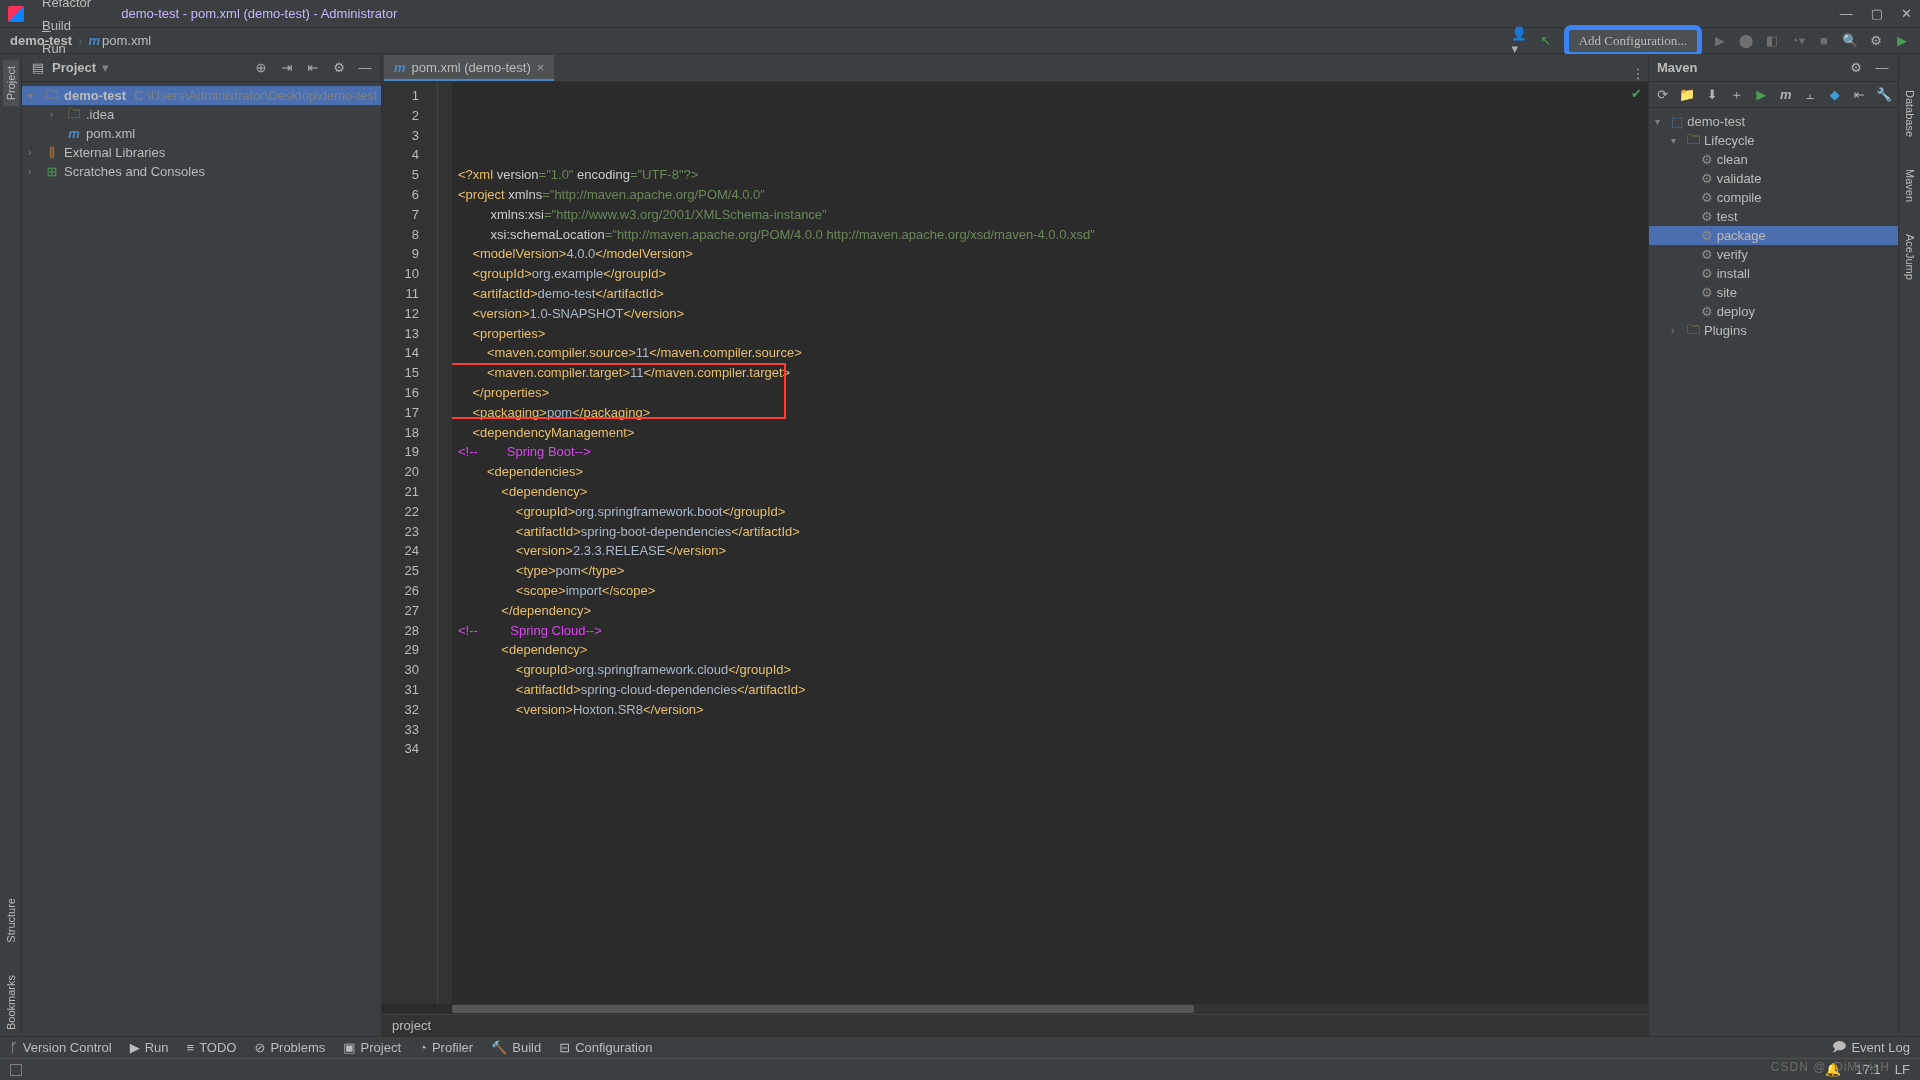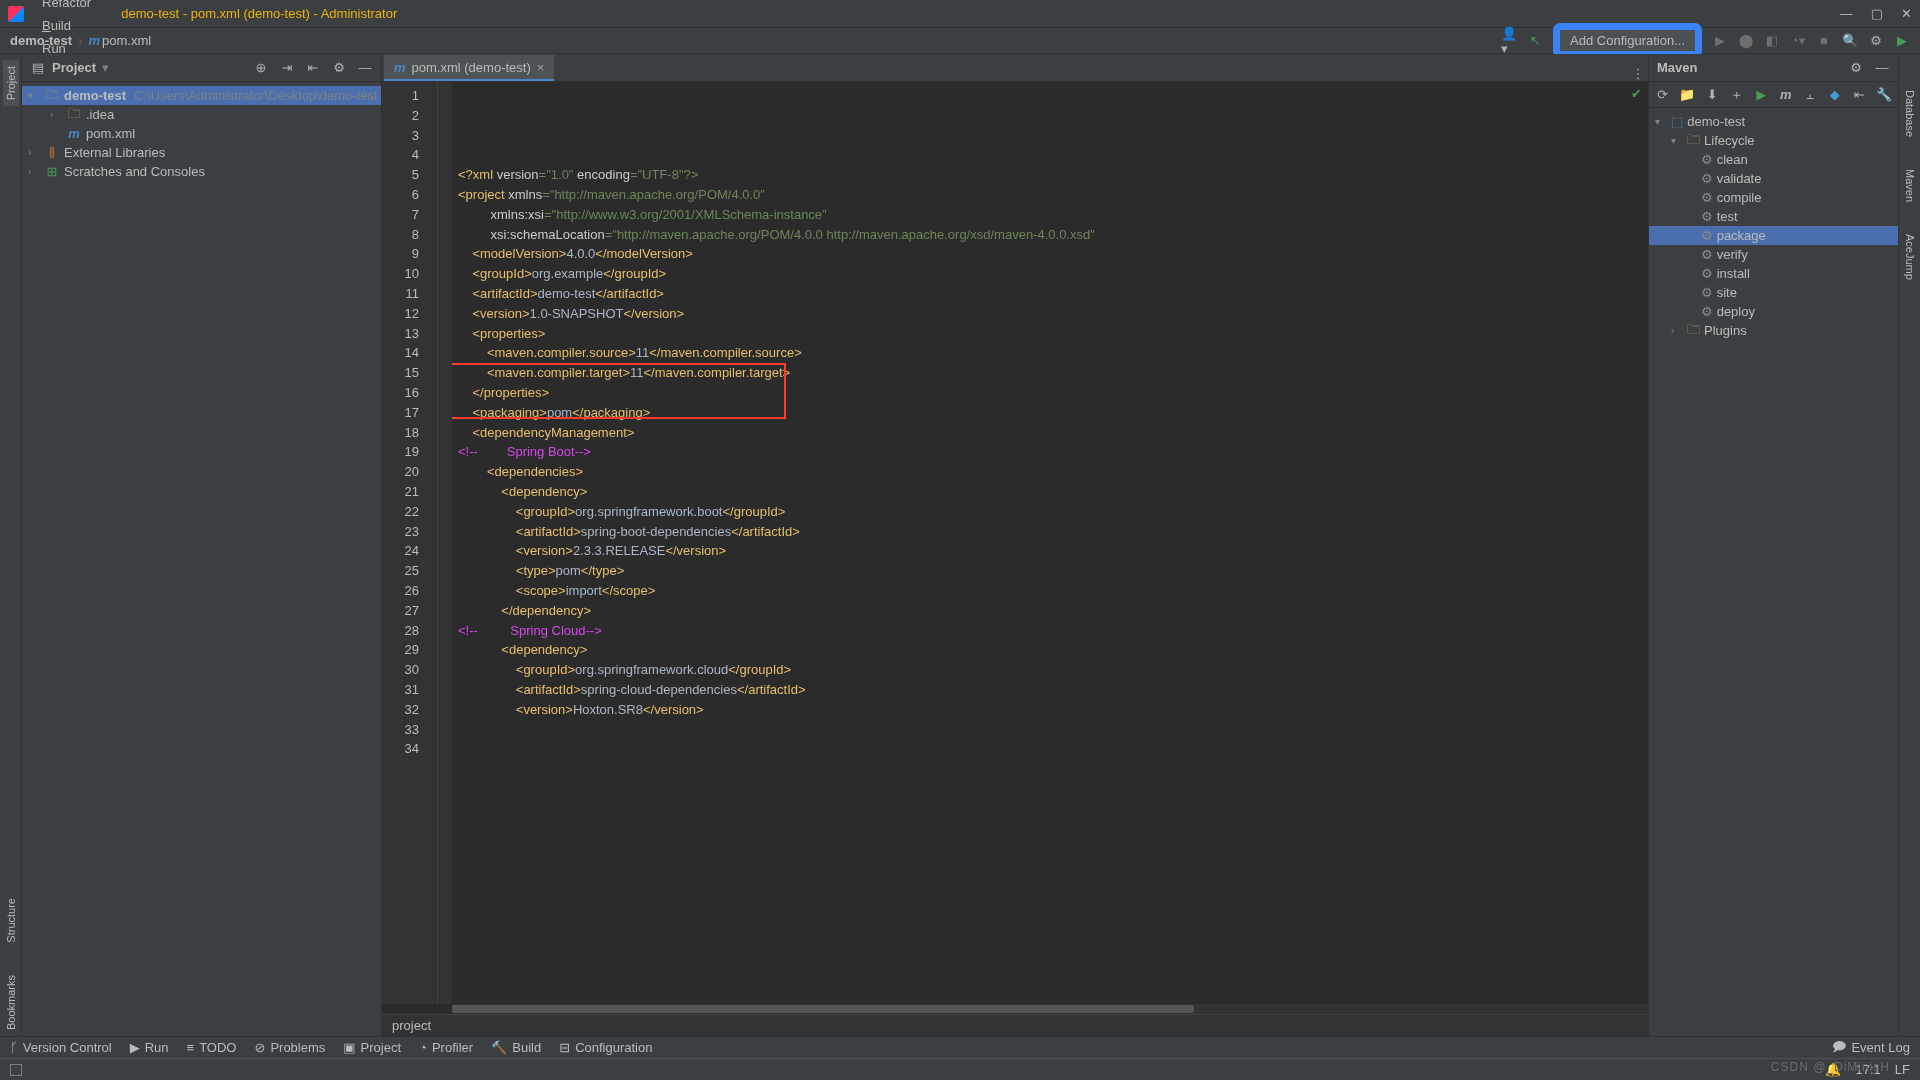--- a/index.html
+++ b/index.html
@@ -2,28 +2,28 @@
 <html><head>
 <meta charset="utf-8">
 <style>
 *{margin:0;padding:0;box-sizing:border-box;font-family:"Segoe UI",Arial,sans-serif;font-size:13px;color:#bbbbbb;user-select:none;}
 body{background:#3c3f41;width:1920px;height:1080px;overflow:hidden;}
 .titlebar{height:27px;background:#3c3f41;display:flex;align-items:center;padding:0 8px;}
 .titlebar .logo{width:16px;height:16px;margin-right:10px;background:linear-gradient(135deg,#fe315d 0%,#fe315d 50%,#0a84ff 50%,#0a84ff 100%);border-radius:2px;}
 .menubar{display:flex;gap:2px;flex-direction:column;}
 .menubar span{padding:3px 8px;cursor:pointer;}
 .menubar span u{text-decoration:underline;}
-.titlebar .wtitle{margin-left:20px;color:#eab308;}
+.titlebar .wtitle{margin-left:20px;color:#c4b5fd;}
 .titlebar .winbtns{margin-left:auto;display:flex;gap:18px;color:#a9a9a9;font-size:14px;}
 .navbar{height:27px;background:#3c3f41;border-top:1px solid #323232;border-bottom:1px solid #323232;display:flex;align-items:center;padding:0 10px;}
 .breadcrumb{display:flex;align-items:center;gap:6px;}
 .breadcrumb .sep{color:#606060;}
 .breadcrumb .micon{color:#4a88c7;font-weight:bold;font-style:italic;margin-right:2px;}
 .navbar .right{margin-left:auto;display:flex;align-items:center;gap:10px;}
-.cfgbtn{background:#4c5052;border:7px solid #3b82f6;padding:3px 10px;border-radius:7px;cursor:pointer;}
+.cfgbtn{background:#4c5052;border:5px solid #3b82f6;padding:3px 10px;border-radius:7px;cursor:pointer;font-family:Liberation Serif, serif;}
 .icon{display:inline-flex;width:16px;height:16px;align-items:center;justify-content:center;color:#afb1b3;}
 .icon.green{color:#499c54;}
 .icon.gray{color:#6e6e6e;}
 .main{display:flex;height:calc(100% - 27px - 27px - 22px - 22px);}
 .leftgutter{width:22px;background:#3c3f41;border-right:1px solid #323232;display:flex;flex-direction:column;align-items:center;padding-top:6px;gap:20px;}
 .vtab{writing-mode:vertical-rl;transform:rotate(180deg);font-size:11px;color:#bbbbbb;padding:6px 2px;cursor:pointer;}
 .vtab.active{background:#4c5052;}
 .rightgutter{width:22px;background:#3c3f41;border-left:1px solid #323232;display:flex;flex-direction:column;align-items:center;padding-top:30px;gap:20px;}
 .rvtab{writing-mode:vertical-rl;font-size:11px;color:#bbbbbb;padding:6px 2px;cursor:pointer;}
 .projpanel{width:360px;background:#3c3f41;border-right:1px solid #323232;display:flex;flex-direction:column;}

